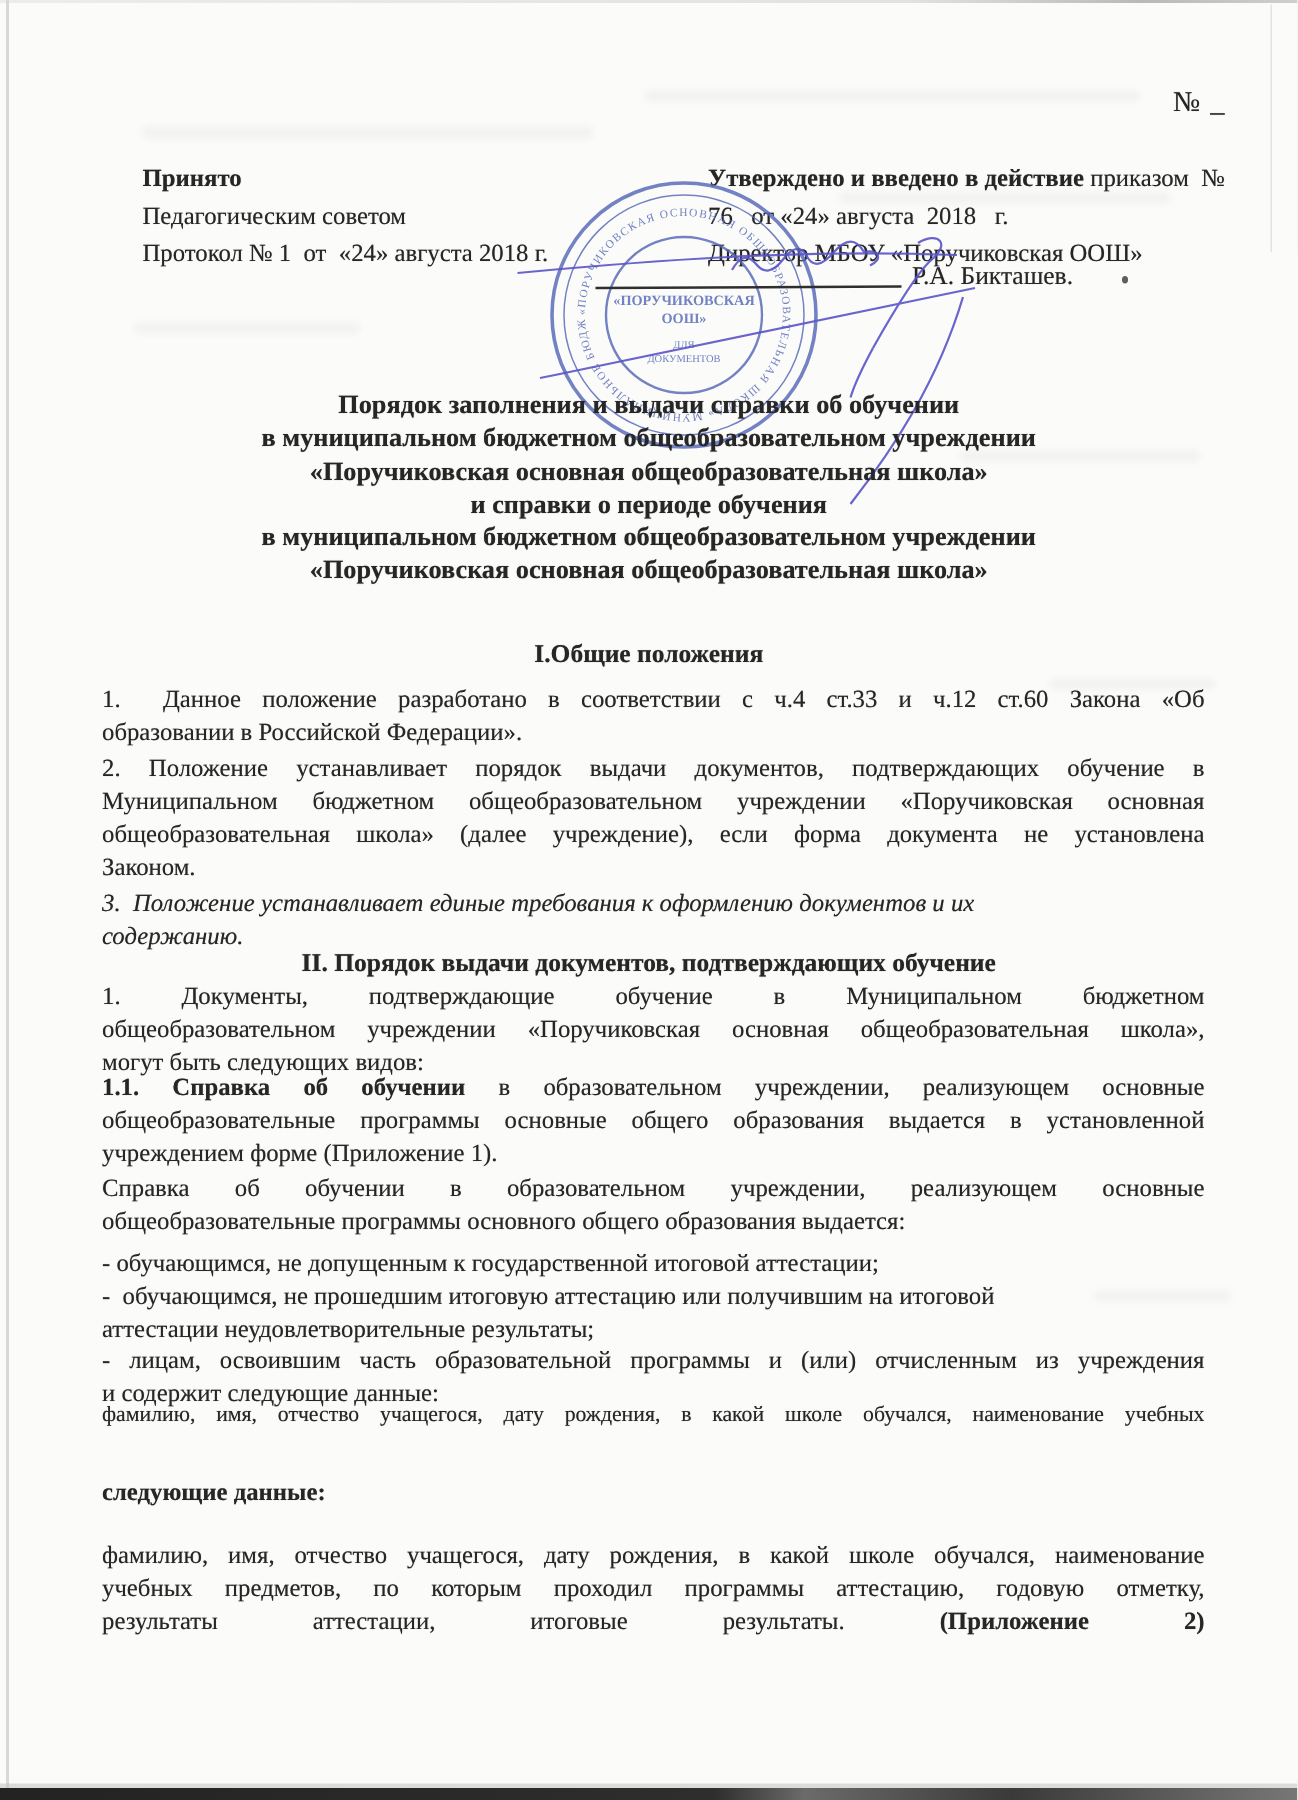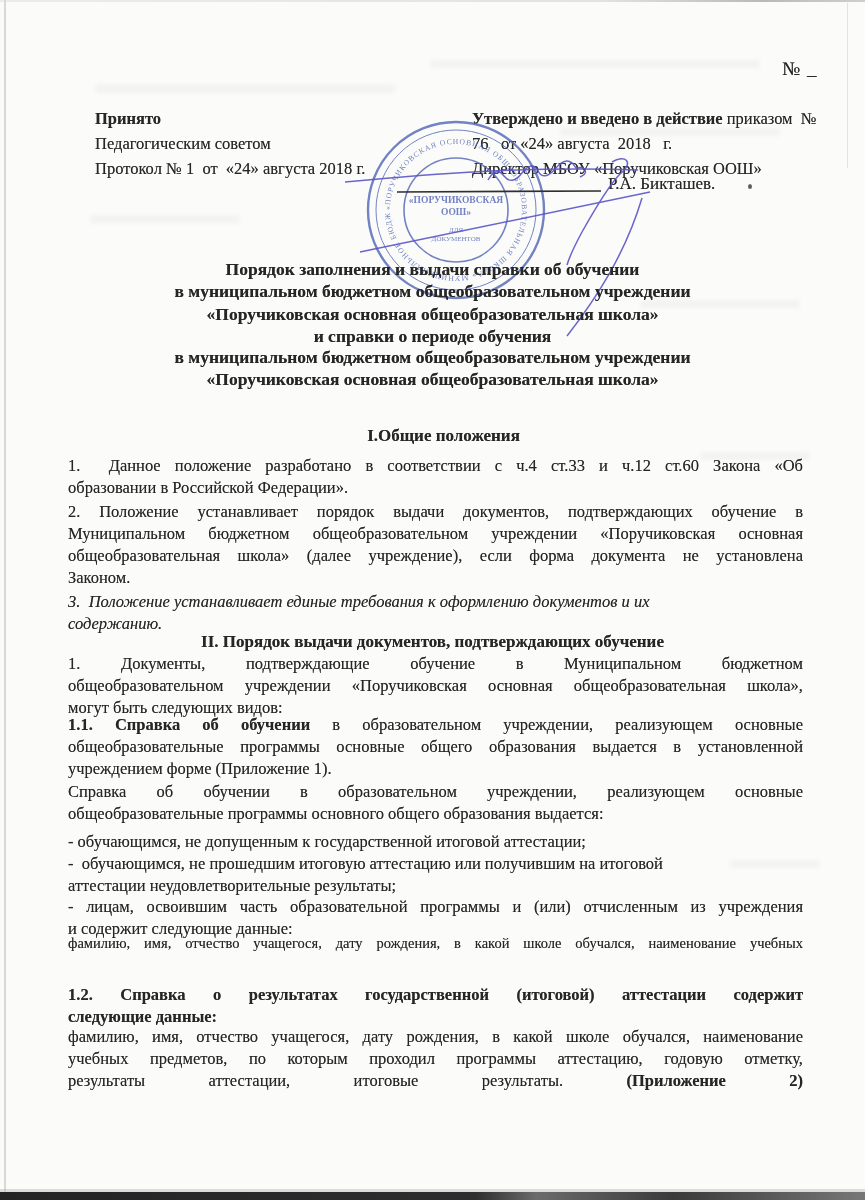--- a/index.html
+++ b/index.html
@@ -111,21 +111,21 @@
 
   <div class="abs" style="left:65px;top:259px;">
     <div class="title-line">Порядок заполнения и выдачи справки об обучении</div>
     <div class="title-line">в муниципальном бюджетном общеобразовательном учреждении</div>
     <div class="title-line" style="margin-top:2px;">«Поручиковская основная общеобразовательная школа»</div>
     <div class="title-line">и справки о периоде обучения</div>
     <div class="title-line">в муниципальном бюджетном общеобразовательном учреждении</div>
     <div class="title-line">«Поручиковская основная общеобразовательная школа»</div>
   </div>
 
-  <div class="abs sec-head" style="left:76px;top:425px;">I.Общие положения</div>
+  <div class="abs sec-head" style="left:65px;top:425px;">I.Общие положения</div>
 
   <div class="abs" style="left:68px;top:455px;">
     <div class="ln">1.&nbsp; Данное положение разработано в соответствии с ч.4 ст.33 и ч.12 ст.60 Закона «Об</div>
     <div class="ln left">образовании в Российской Федерации».</div>
   </div>
 
   <div class="abs" style="left:68px;top:501px;">
     <div class="ln">2. Положение устанавливает порядок выдачи документов, подтверждающих обучение в</div>
     <div class="ln">Муниципальном бюджетном общеобразовательном учреждении «Поручиковская основная</div>
     <div class="ln">общеобразовательная школа» (далее учреждение), если форма документа не установлена</div>
@@ -166,21 +166,20 @@
   <div class="abs" style="left:68px;top:896px;">
     <div class="ln">- лицам, освоившим часть образовательной программы и (или) отчисленным из учреждения</div>
     <div class="ln left">и содержит следующие данные:</div>
   </div>
 
   <div class="abs" style="left:68px;top:933px;">
     <div class="ln small">фамилию, имя, отчество учащегося, дату рождения, в какой школе обучался, наименование учебных</div>
   </div>
 
   <div class="abs" style="left:68px;top:984px;">
-    <div class="ln b">1.2. Справка о результатах государственной (итоговой) аттестации содержит</div>
     <div class="ln b left">следующие данные:</div>
   </div>
 
   <div class="abs" style="left:68px;top:1026px;">
     <div class="ln">фамилию, имя, отчество учащегося, дату рождения, в какой школе обучался, наименование</div>
     <div class="ln">учебных предметов, по которым проходил программы аттестацию, годовую отметку,</div>
     <div class="ln"><span>результаты аттестации, итоговые результаты.</span> <b class="b">(Приложение 2)</b></div>
   </div>
 
 </div>

